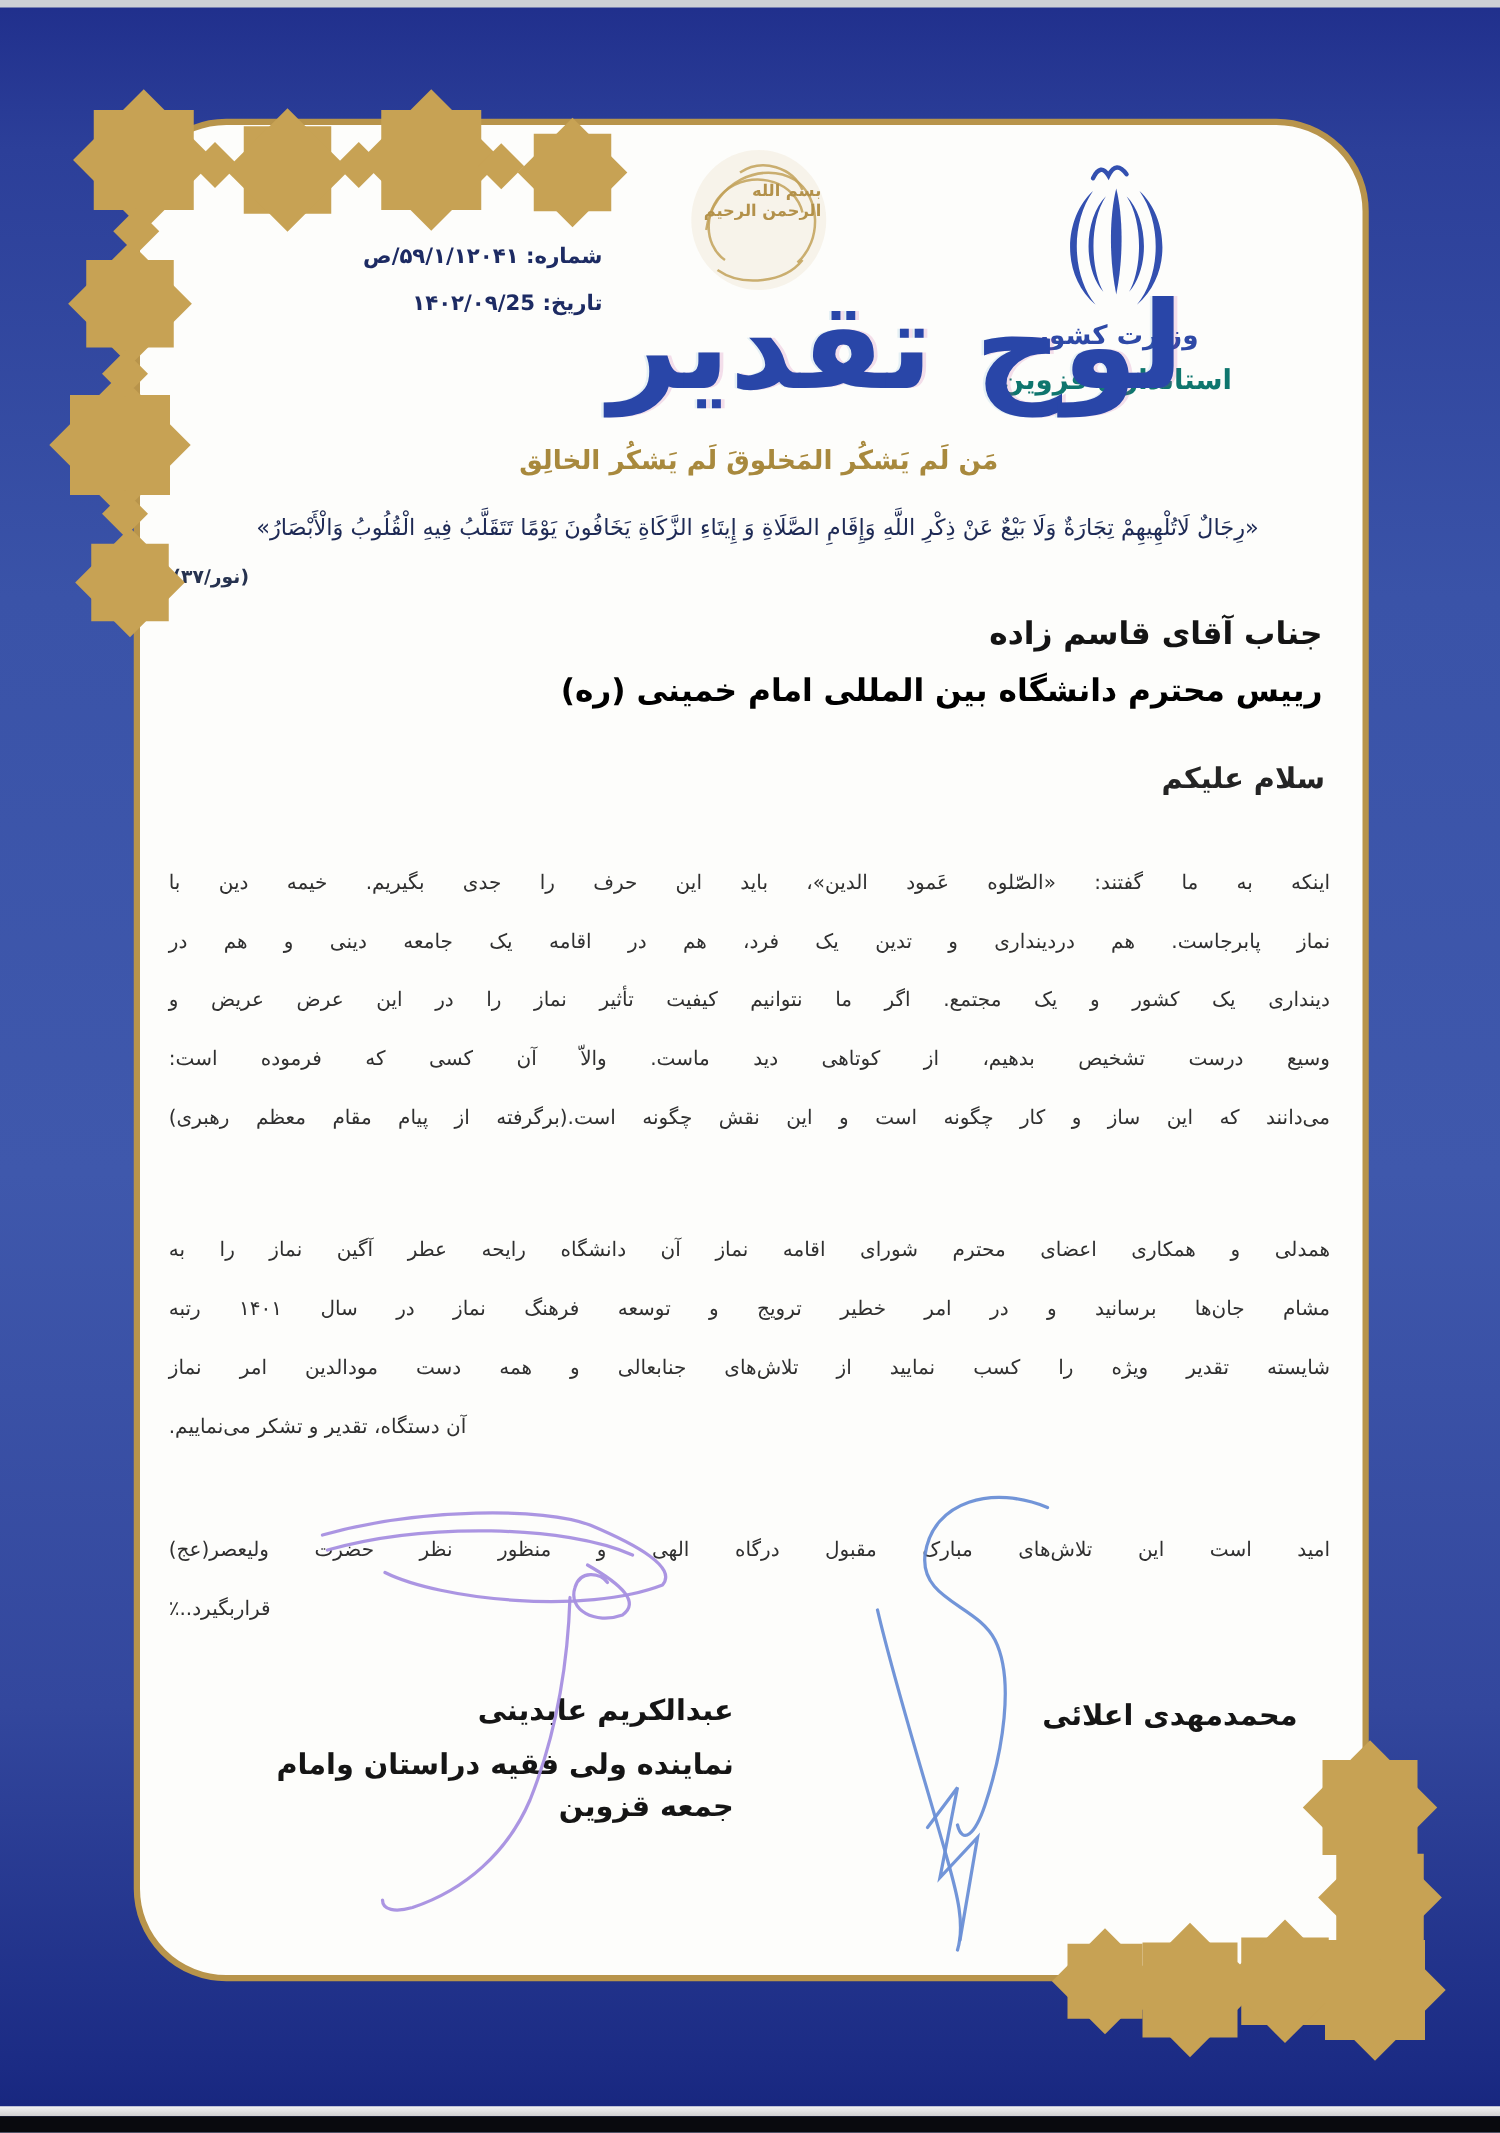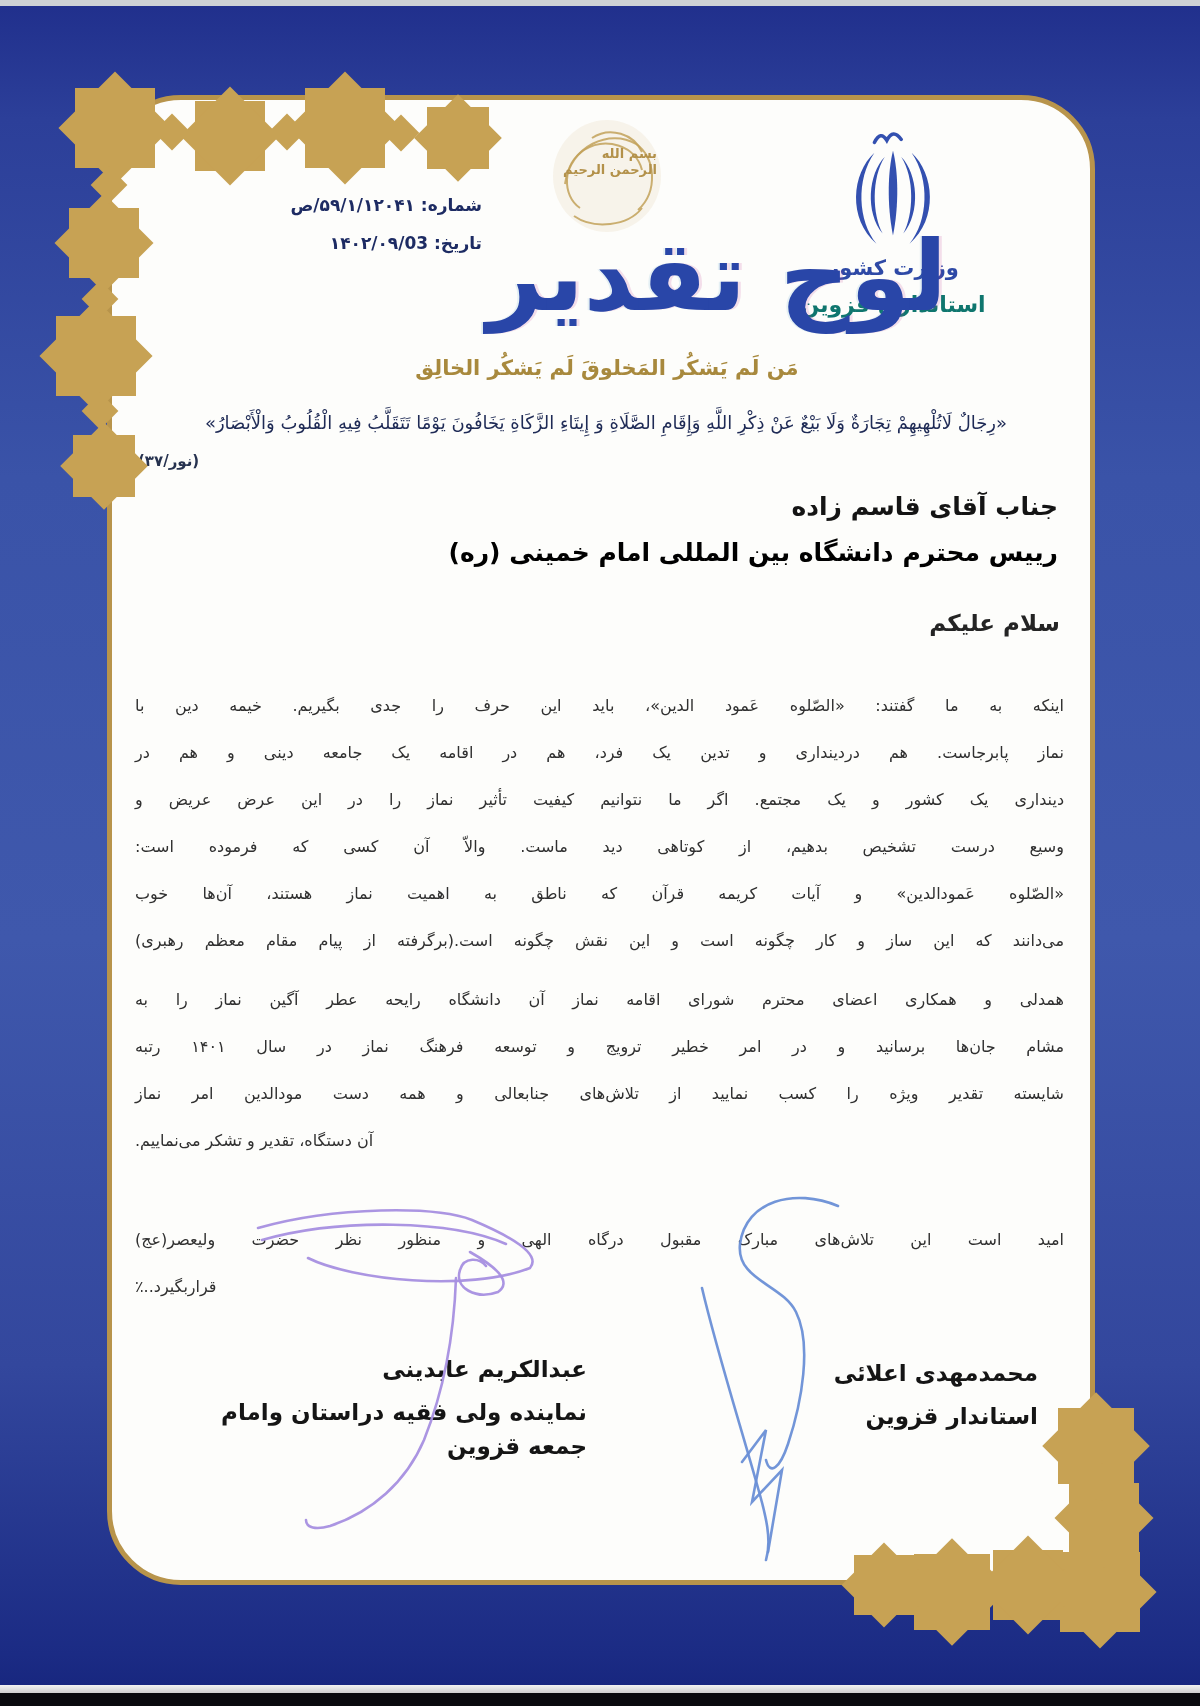--- a/index.html
+++ b/index.html
@@ -58,21 +58,21 @@
 <body>
 
 <div class="page">
 
   <div class="scan-top"></div>
 
   <div class="sheet rtl">
 
     <div class="abs ref">
       <div>شماره: ۵۹/۱/۱۲۰۴۱/ص</div>
-      <div>تاریخ: ۱۴۰۲/۰۹/03</div>
+      <div>تاریخ: ۱۴۰۲/۰۹/25</div>
     </div>
 
     <div class="abs medallion">
       <svg width="134" height="132" viewBox="0 0 134 132">
         <ellipse cx="67" cy="64" rx="54" ry="56" fill="rgba(196,160,85,.10)"></ellipse>
         <path class="swirl" d="M25,72 C30,34 70,16 96,32 C116,45 118,80 98,98"></path>
         <path class="swirl" d="M40,96 C22,84 22,52 44,38 C66,24 96,34 102,58"></path>
         <path class="swirl" d="M52,26 C70,14 94,22 102,40"></path>
         <path class="swirl" d="M34,104 C54,118 88,114 102,96"></path>
       </svg>
@@ -100,39 +100,37 @@
 
     <div class="abs rec-name">جناب آقای قاسم زاده</div>
     <div class="abs rec-title">رییس محترم دانشگاه بین المللی امام خمینی (ره)</div>
     <div class="abs salutation">سلام علیکم</div>
 
     <div class="abs para p1">
       <div class="jl">اینکه به ما گفتند: «الصّلوه عَمود الدین»، باید این حرف را جدی بگیریم. خیمه دین با</div>
       <div class="jl">نماز پابرجاست. هم دردینداری و تدین یک فرد، هم در اقامه یک جامعه دینی و هم در</div>
       <div class="jl">دینداری یک کشور و یک مجتمع. اگر ما نتوانیم کیفیت تأثیر نماز را در این عرض عریض و</div>
       <div class="jl">وسیع درست تشخیص بدهیم، از کوتاهی دید ماست. والاّ آن کسی که فرموده است:</div>
-      <div class="jl">«الصّلوه عَمودالدین» و آیات کریمه قرآن که ناطق به اهمیت نماز هستند، آن‌ها خوب</div>
       <div class="jl">می‌دانند که این ساز و کار چگونه است و این نقش چگونه است.(برگرفته از پیام مقام معظم رهبری)</div>
     </div>
 
     <div class="abs para p2">
       <div class="jl">همدلی و همکاری اعضای محترم شورای اقامه نماز آن دانشگاه رایحه عطر آگین نماز را به</div>
       <div class="jl">مشام جان‌ها برسانید و در امر خطیر ترویج و توسعه فرهنگ نماز در سال ۱۴۰۱ رتبه</div>
       <div class="jl">شایسته تقدیر ویژه را کسب نمایید از تلاش‌های جنابعالی و همه دست مودالدین امر نماز</div>
       <div class="rl">آن دستگاه، تقدیر و تشکر می‌نماییم.</div>
     </div>
 
     <div class="abs para p3">
       <div class="jl">امید است این تلاش‌های مبارک مقبول درگاه الهی و منظور نظر حضرت ولیعصر(عج)</div>
       <div class="rl">قراربگیرد..٪</div>
     </div>
 
     <div class="abs sig sig-right">
       <div>محمدمهدی اعلائی</div>
-      <div class="t">استاندار قزوین</div>
     </div>
     <div class="abs sig sig-left">
       <div>عبدالکریم عابدینی</div>
       <div class="t">نماینده ولی فقیه دراستان وامام جمعه قزوین</div>
     </div>
   </div>
 
   <svg class="overlay" width="1200" height="1706" viewBox="0 0 1200 1706">
     <g>
       <g transform="translate(115,128)">

